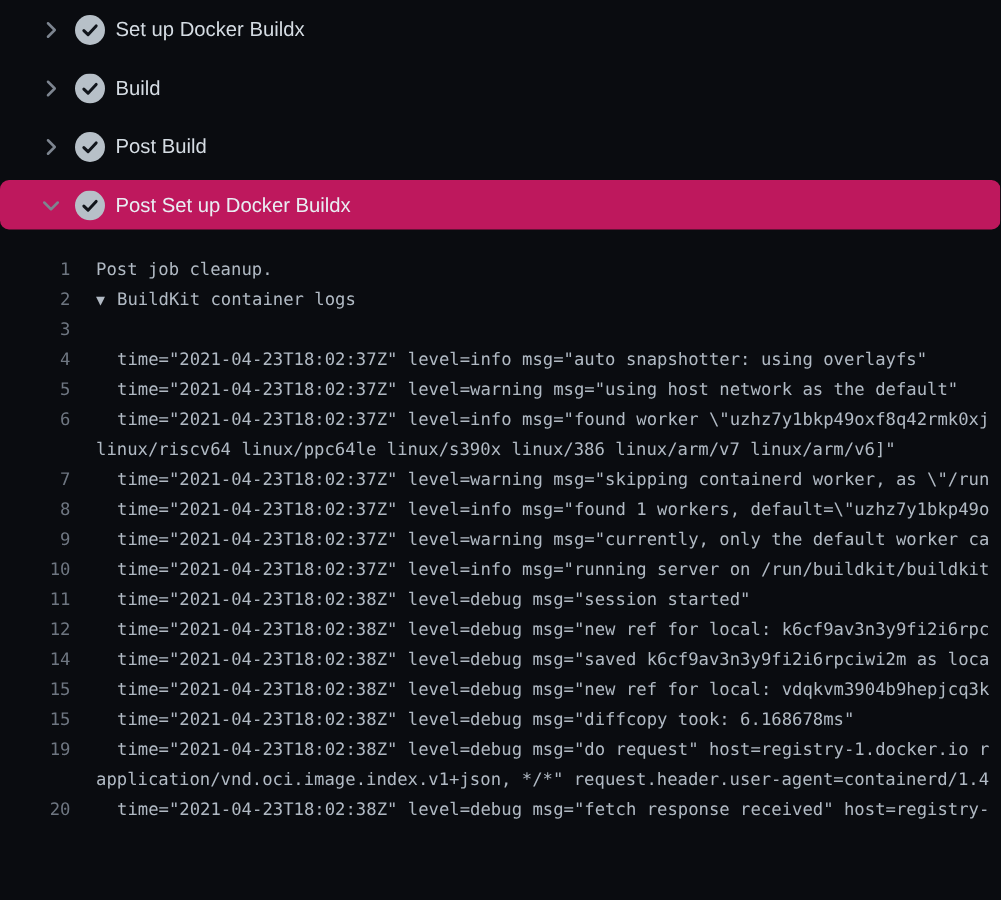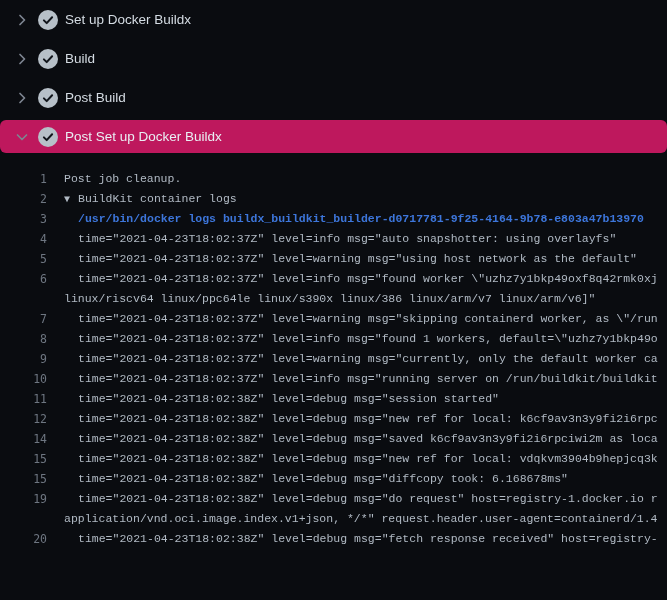--- a/index.html
+++ b/index.html
@@ -6,41 +6,41 @@
   html,body { width:667px; height:600px; overflow:hidden; }
   body { background:#0a0c10; }
   .screen {
     width:667px; height:600px; overflow:hidden; position:relative;
     background:#0a0c10;
     font-family:"Liberation Sans", sans-serif;
   }
   
   .steps { padding-top:0; }
   .step-row {
-    display:flex; align-items:center; height:39px; padding-left:8px;
+    display:flex; align-items:center; height:39px; padding-left:20px;
     cursor:pointer;
   }
   .step-row .chevron { width:16px; height:16px; margin-left:6px; color:#7d8590; display:flex; align-items:center; flex:none; }
   .chev-down { display:none; }
   .step-row.expanded { background:#be185d; border-radius:6px; height:33px; margin-top:3px; }
   .step-row.expanded .chev-down { display:block; }
   .status { margin-left:8px; display:flex; flex:none; }
   .cc-bg { fill:#b7c0c8; }
   .cc-mark { stroke:#11151b; fill:none; }
   .step-label { margin-left:7px; color:#d5dce3; font-size:13.5px; }
   .step-row.expanded .step-label { color:#e9eef3; }
   
   .log {
     margin-top:16px;
     font-family:"DejaVu Sans Mono","Liberation Mono",monospace;
     font-size:11.5px; color:#b1bac4;
   }
   .log-line { display:flex; height:20px; line-height:20px; white-space:pre; overflow:hidden; }
   .ln { width:47px; text-align:right; color:#6e7681; flex:none; cursor:pointer; }
-  .lc { margin-left:17px; flex:none;font-family:Liberation Mono, monospace; }
+  .lc { margin-left:17px; flex:none; }
   .lc.ind1 { margin-left:31px; }
   .toggle { display:inline-block; width:14px; color:#b1bac4; cursor:pointer; font-size:10px; }
   .txt.cmd { color:#3d76db; font-weight:600; }
 </style>
 </head>
 <body>
 
 <div class="screen">
   <div class="steps">
   <div class="step-row">
@@ -113,21 +113,20 @@
     <span class="lc"><span class="txt">Post job cleanup.</span></span>
   </div>
 
   <div class="log-line">
     <span class="ln">2</span>
     <span class="lc"><span class="toggle">▼</span><span class="txt">BuildKit container logs</span></span>
   </div>
 
   <div class="log-line">
     <span class="ln">3</span>
-    <span class="lc ind1"><span class="txt cmd">/usr/bin/docker logs buildx_buildkit_builder-d0717781-9f25-4164-9b78-e803a47b13970</span></span>
   </div>
 
   <div class="log-line">
     <span class="ln">4</span>
     <span class="lc ind1"><span class="txt">time="2021-04-23T18:02:37Z" level=info msg="auto snapshotter: using overlayfs"</span></span>
   </div>
 
   <div class="log-line">
     <span class="ln">5</span>
     <span class="lc ind1"><span class="txt">time="2021-04-23T18:02:37Z" level=warning msg="using host network as the default"</span></span>

